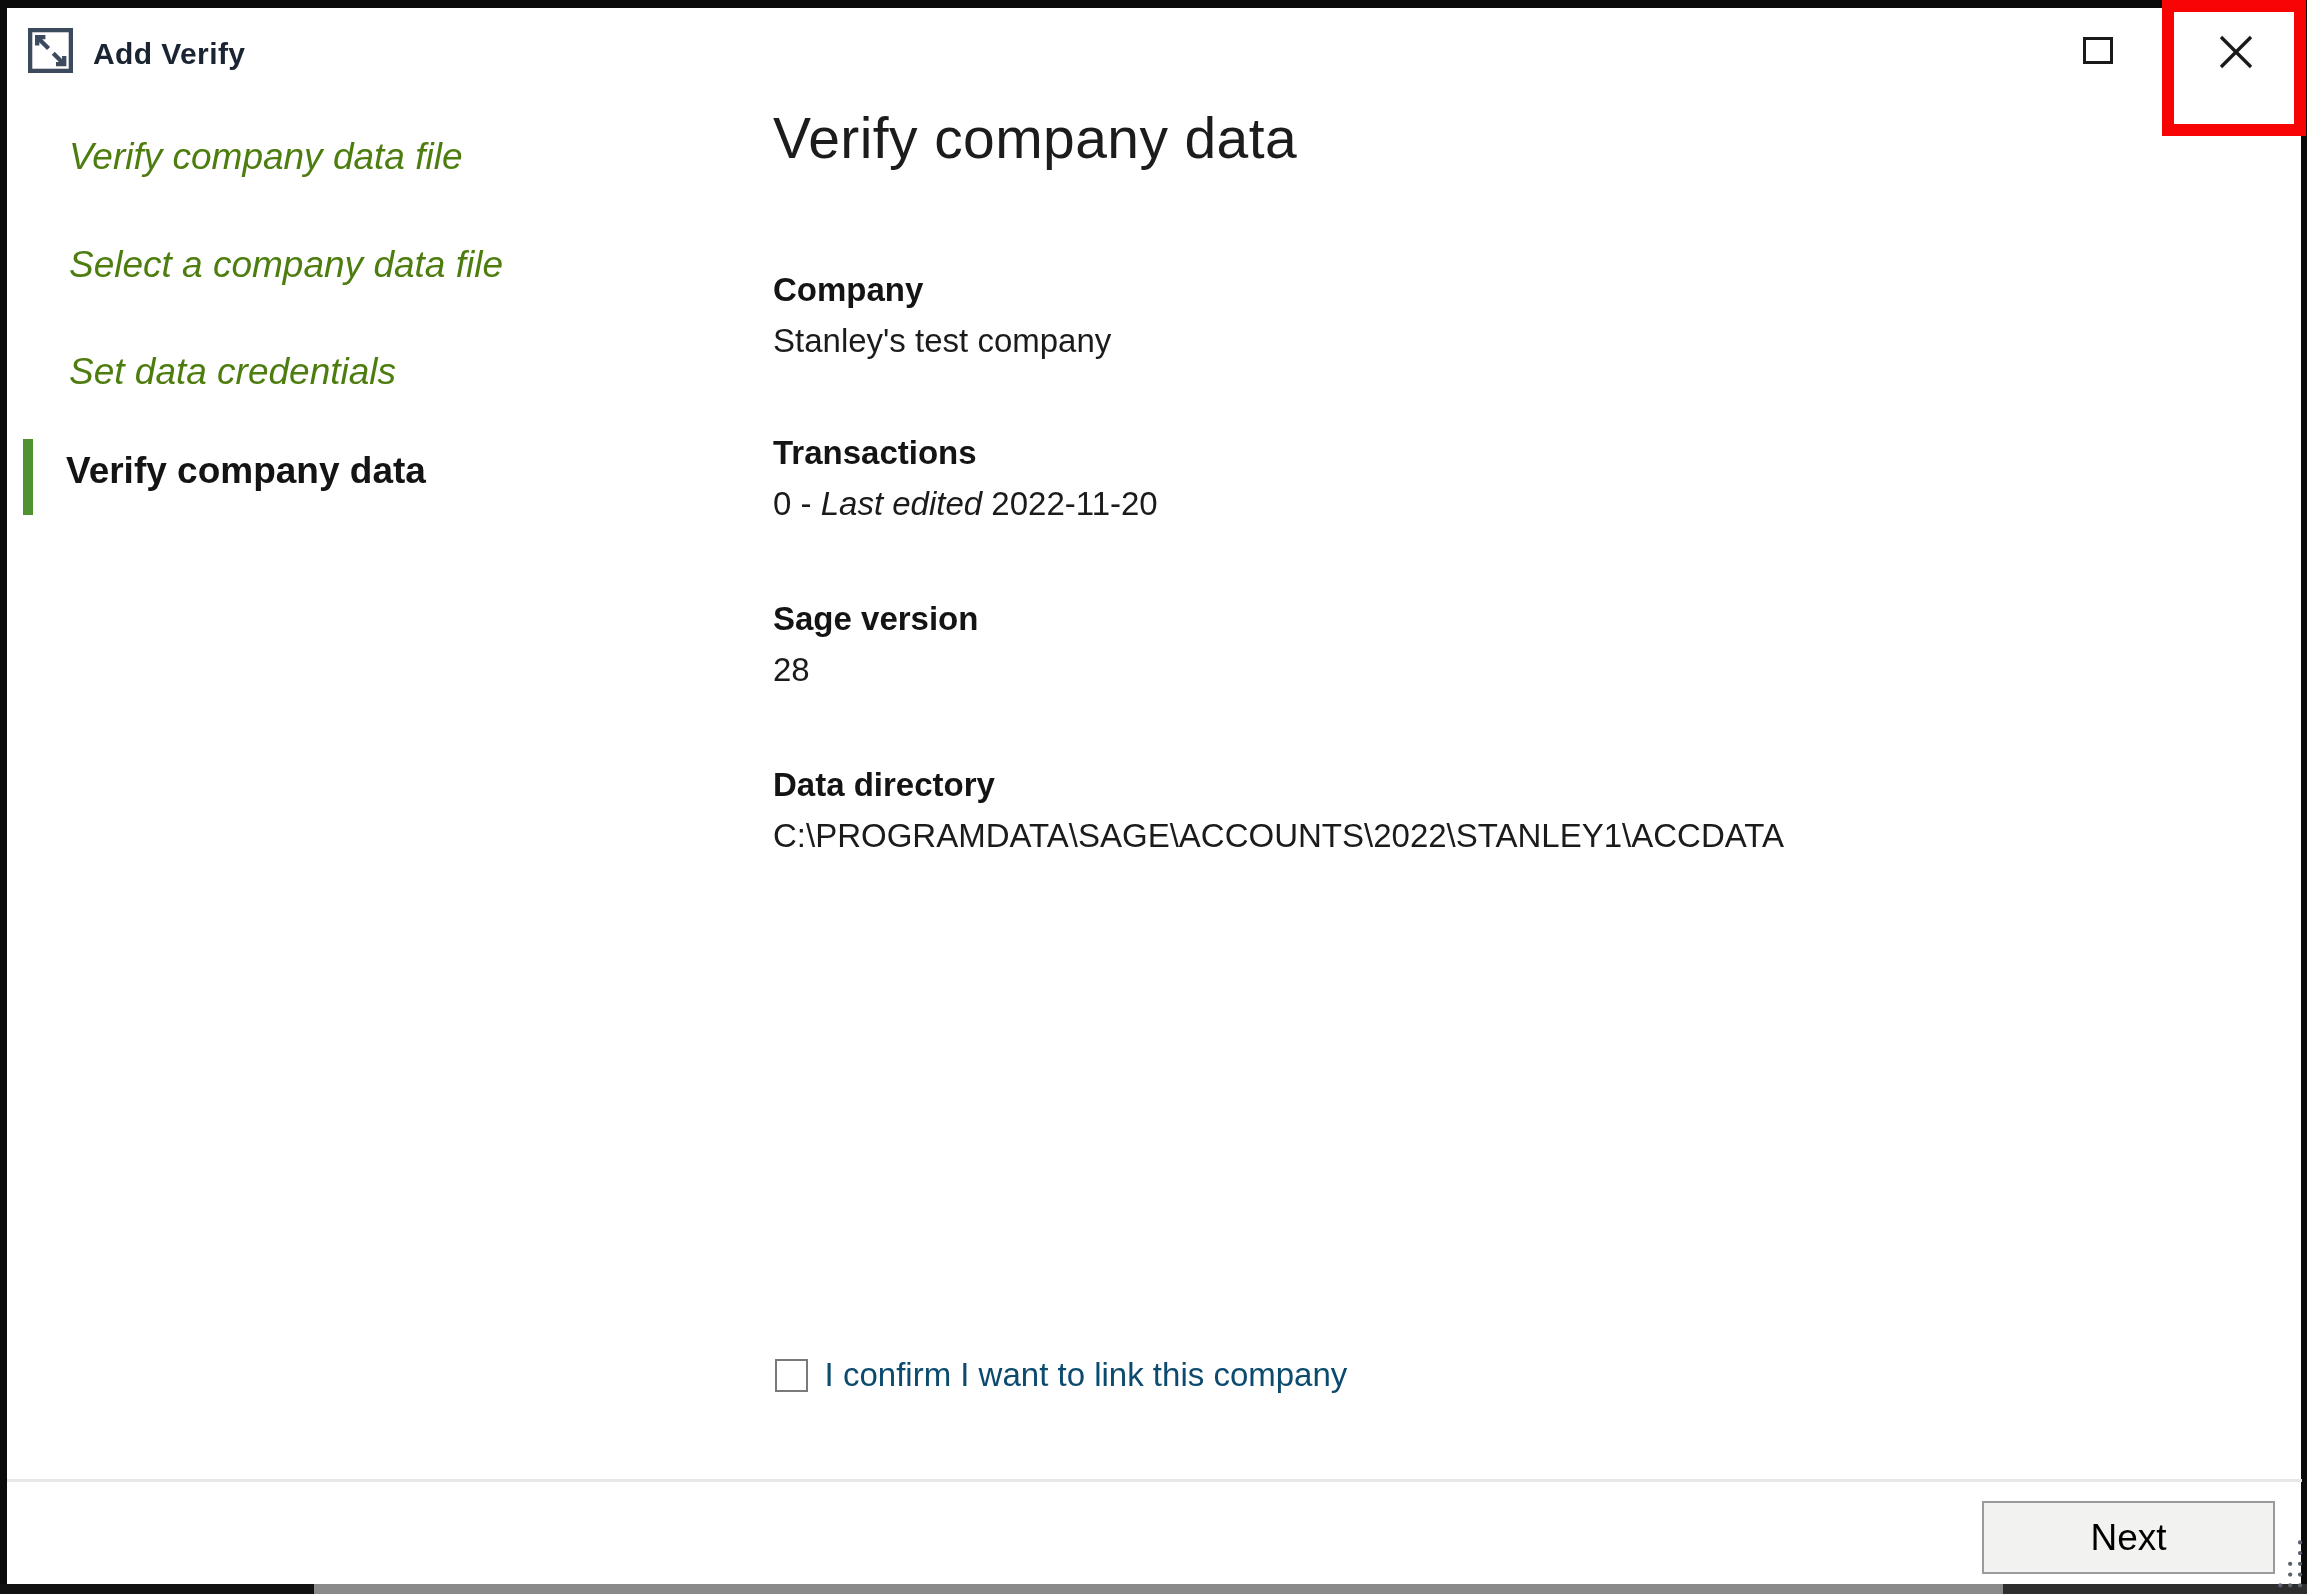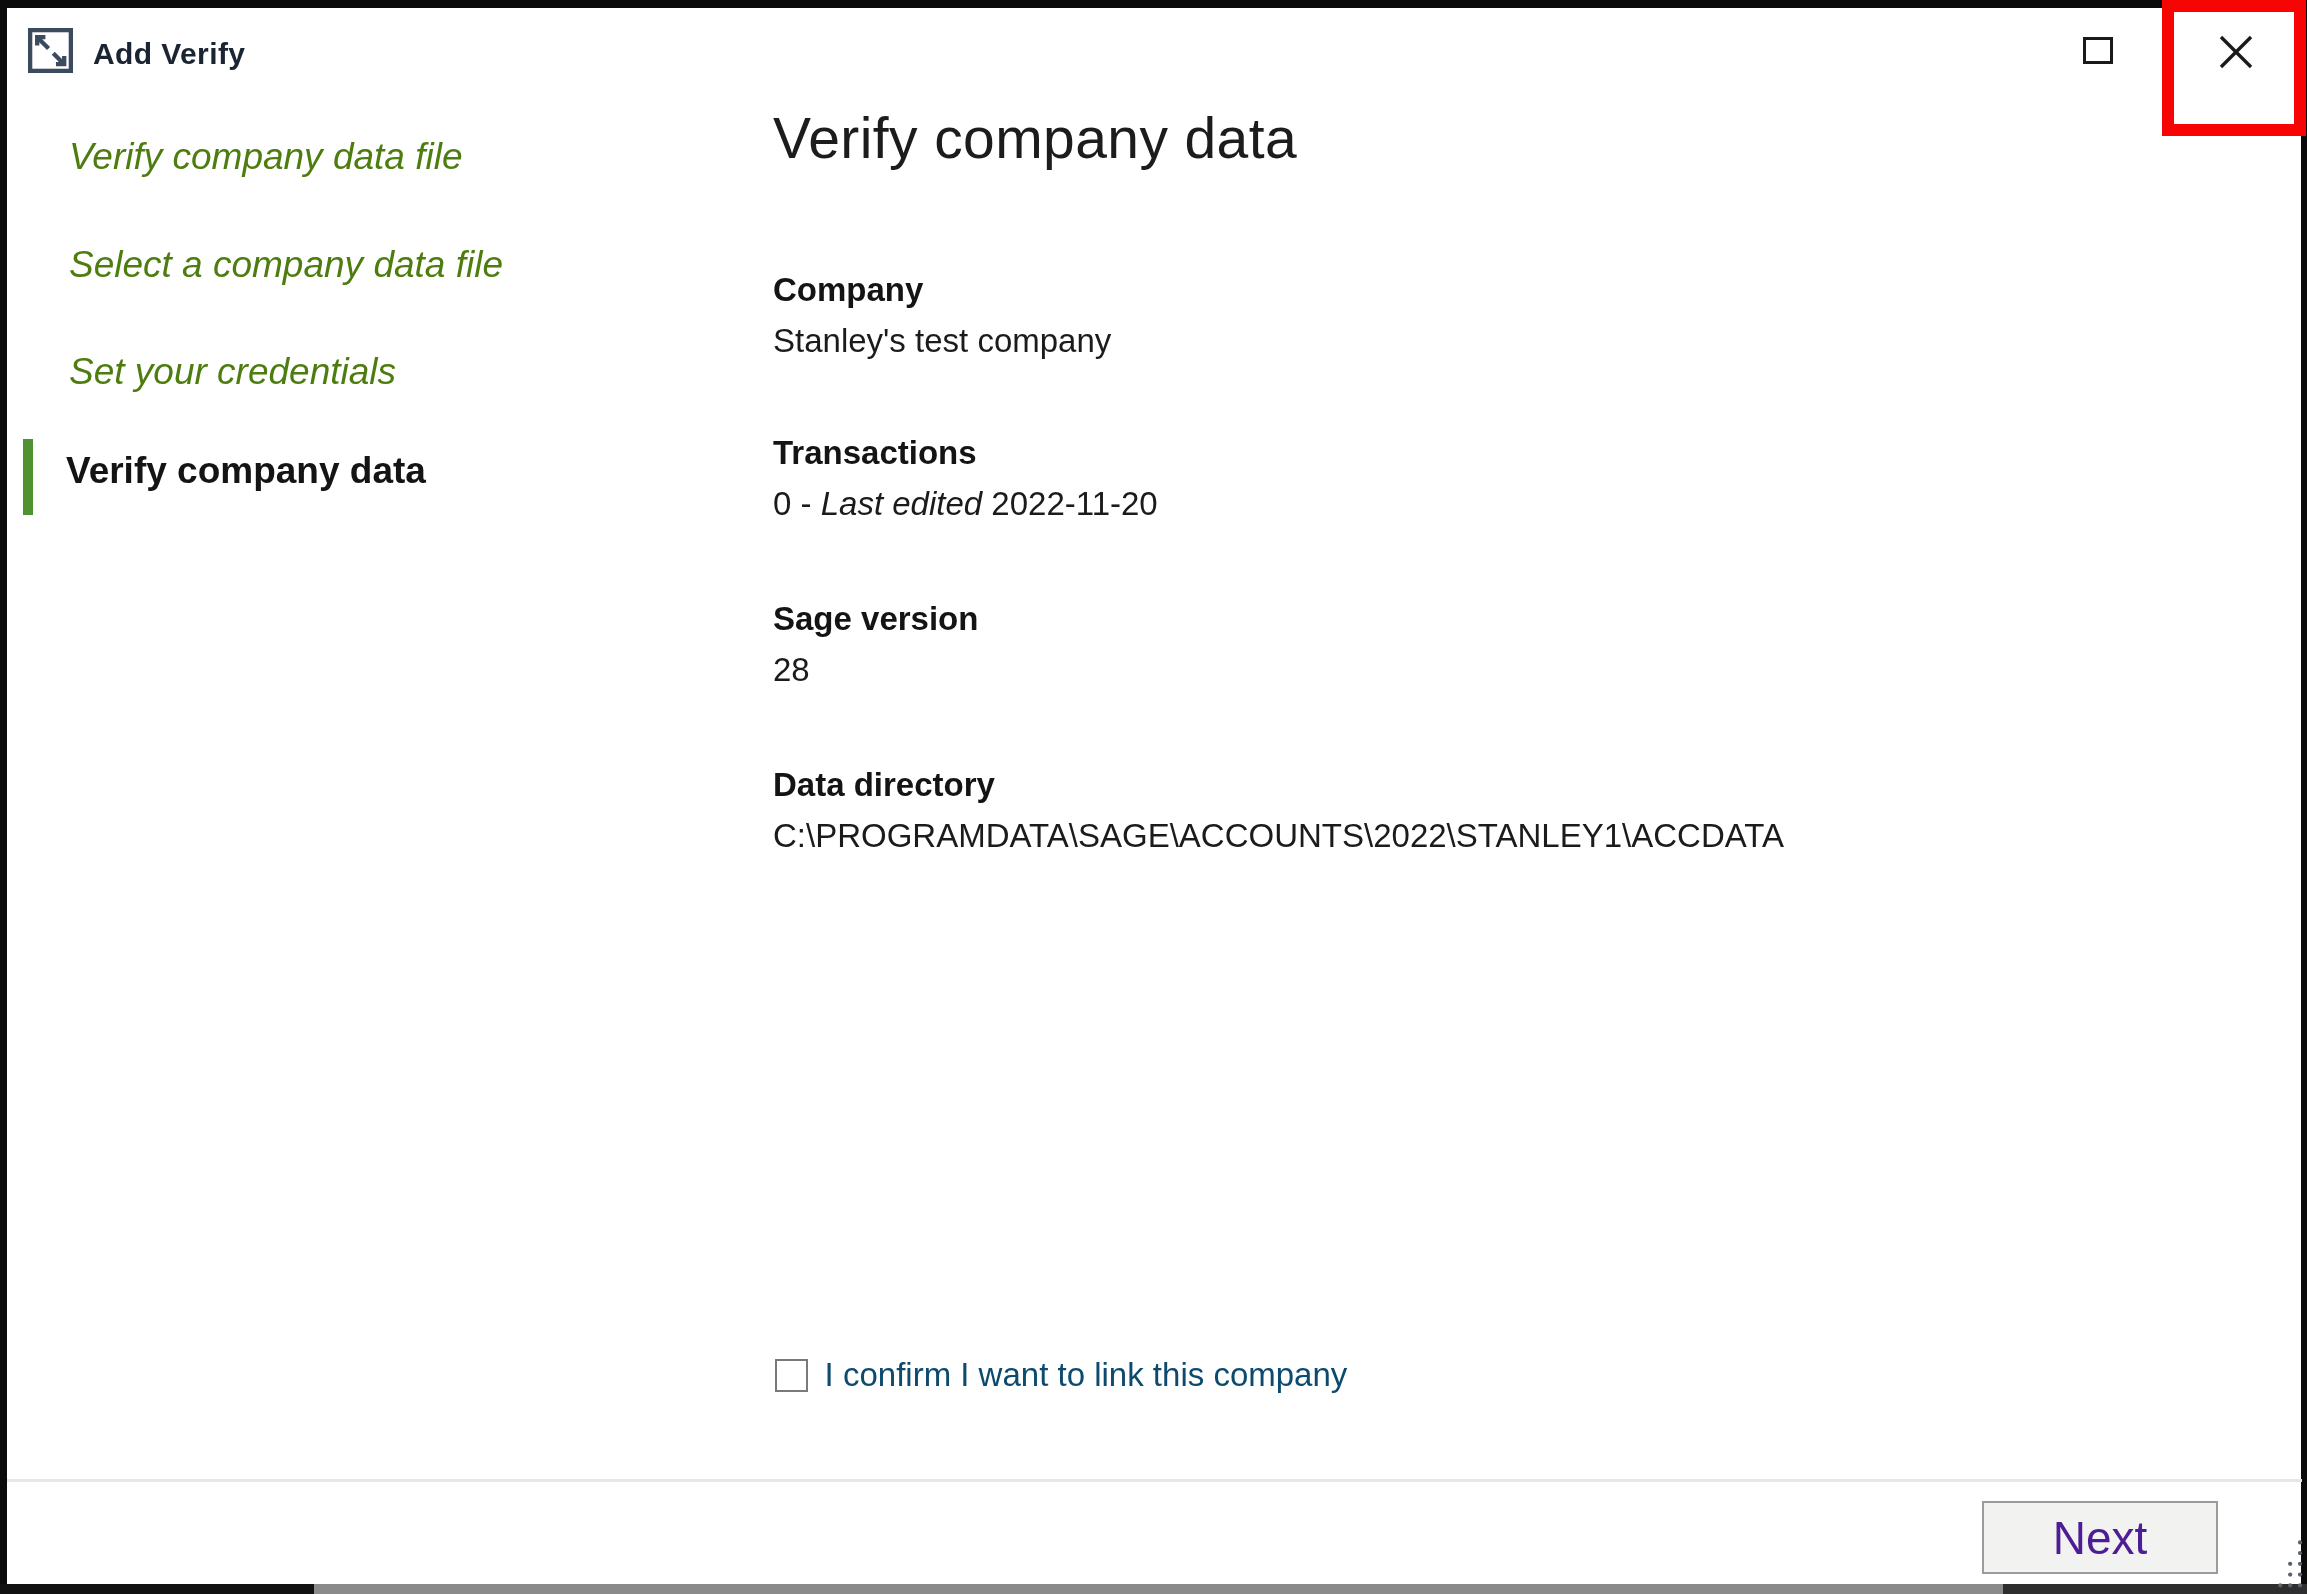--- a/index.html
+++ b/index.html
@@ -36,23 +36,23 @@
   .field-value{font-size:33px;font-weight:400;color:#1b1b1b;margin-top:13.3px;}
   .field-value .ital{font-style:italic;}
 
   
   .confirm-row{position:absolute;left:775px;top:1356px;display:flex;align-items:center;}
   .checkbox-box{width:33px;height:33px;border:2.5px solid #7a7a7a;box-sizing:border-box;background:#ffffff;flex:0 0 auto;}
   .confirm-label{font-size:33px;color:#0c4a6e;margin-left:16.6px;white-space:nowrap;}
 
   
   .footer-divider{position:absolute;left:6.6px;top:1479px;width:2295px;height:2.5px;background:#e7e7e7;}
-  .next-button{position:absolute;left:1982px;top:1501px;width:236px;height:73px;background:#f2f2f0;
+  .next-button{position:absolute;left:1982px;top:1501px;width:293px;height:73px;background:#f2f2f0;
     border:2.5px solid #9b9b9b;box-sizing:border-box;display:flex;align-items:center;justify-content:center;
-    font-size:46px;color:#4c1d95;}
+    font-size:37px;color:#000000;}
   .resize-grip{position:absolute;left:2272px;top:1537px;width:33px;height:52px;}
 </style>
 </head>
 <body>
 
 <div class="frame-top"></div>
 <div class="frame-left"></div>
 <div class="frame-right"></div>
 <div class="bottom-strip">
   <div class="seg-black"></div>
@@ -74,21 +74,21 @@
 </div>
 <div class="btn-max"></div>
 <svg class="btn-close" viewBox="0 0 48 48">
   <line x1="6" y1="6" x2="42" y2="42" stroke="#1a1a1a" stroke-width="4"></line>
   <line x1="42" y1="6" x2="6" y2="42" stroke="#1a1a1a" stroke-width="4"></line>
 </svg>
 <div class="annotation-box"></div>
 
 <div class="sidebar-item" style="top:136px">Verify company data file</div>
 <div class="sidebar-item" style="top:244px">Select a company data file</div>
-<div class="sidebar-item" style="top:351px">Set your credentials</div>
+<div class="sidebar-item" style="top:351px">Set data credentials</div>
 <div class="active-bar"></div>
 <div class="sidebar-item active" style="top:450px">Verify company data</div>
 
 <div class="page-heading">Verify company data</div>
 
 <div class="field" style="top:271px">
   <div class="field-label">Company</div>
   <div class="field-value">Stanley's test company</div>
 </div>
 

